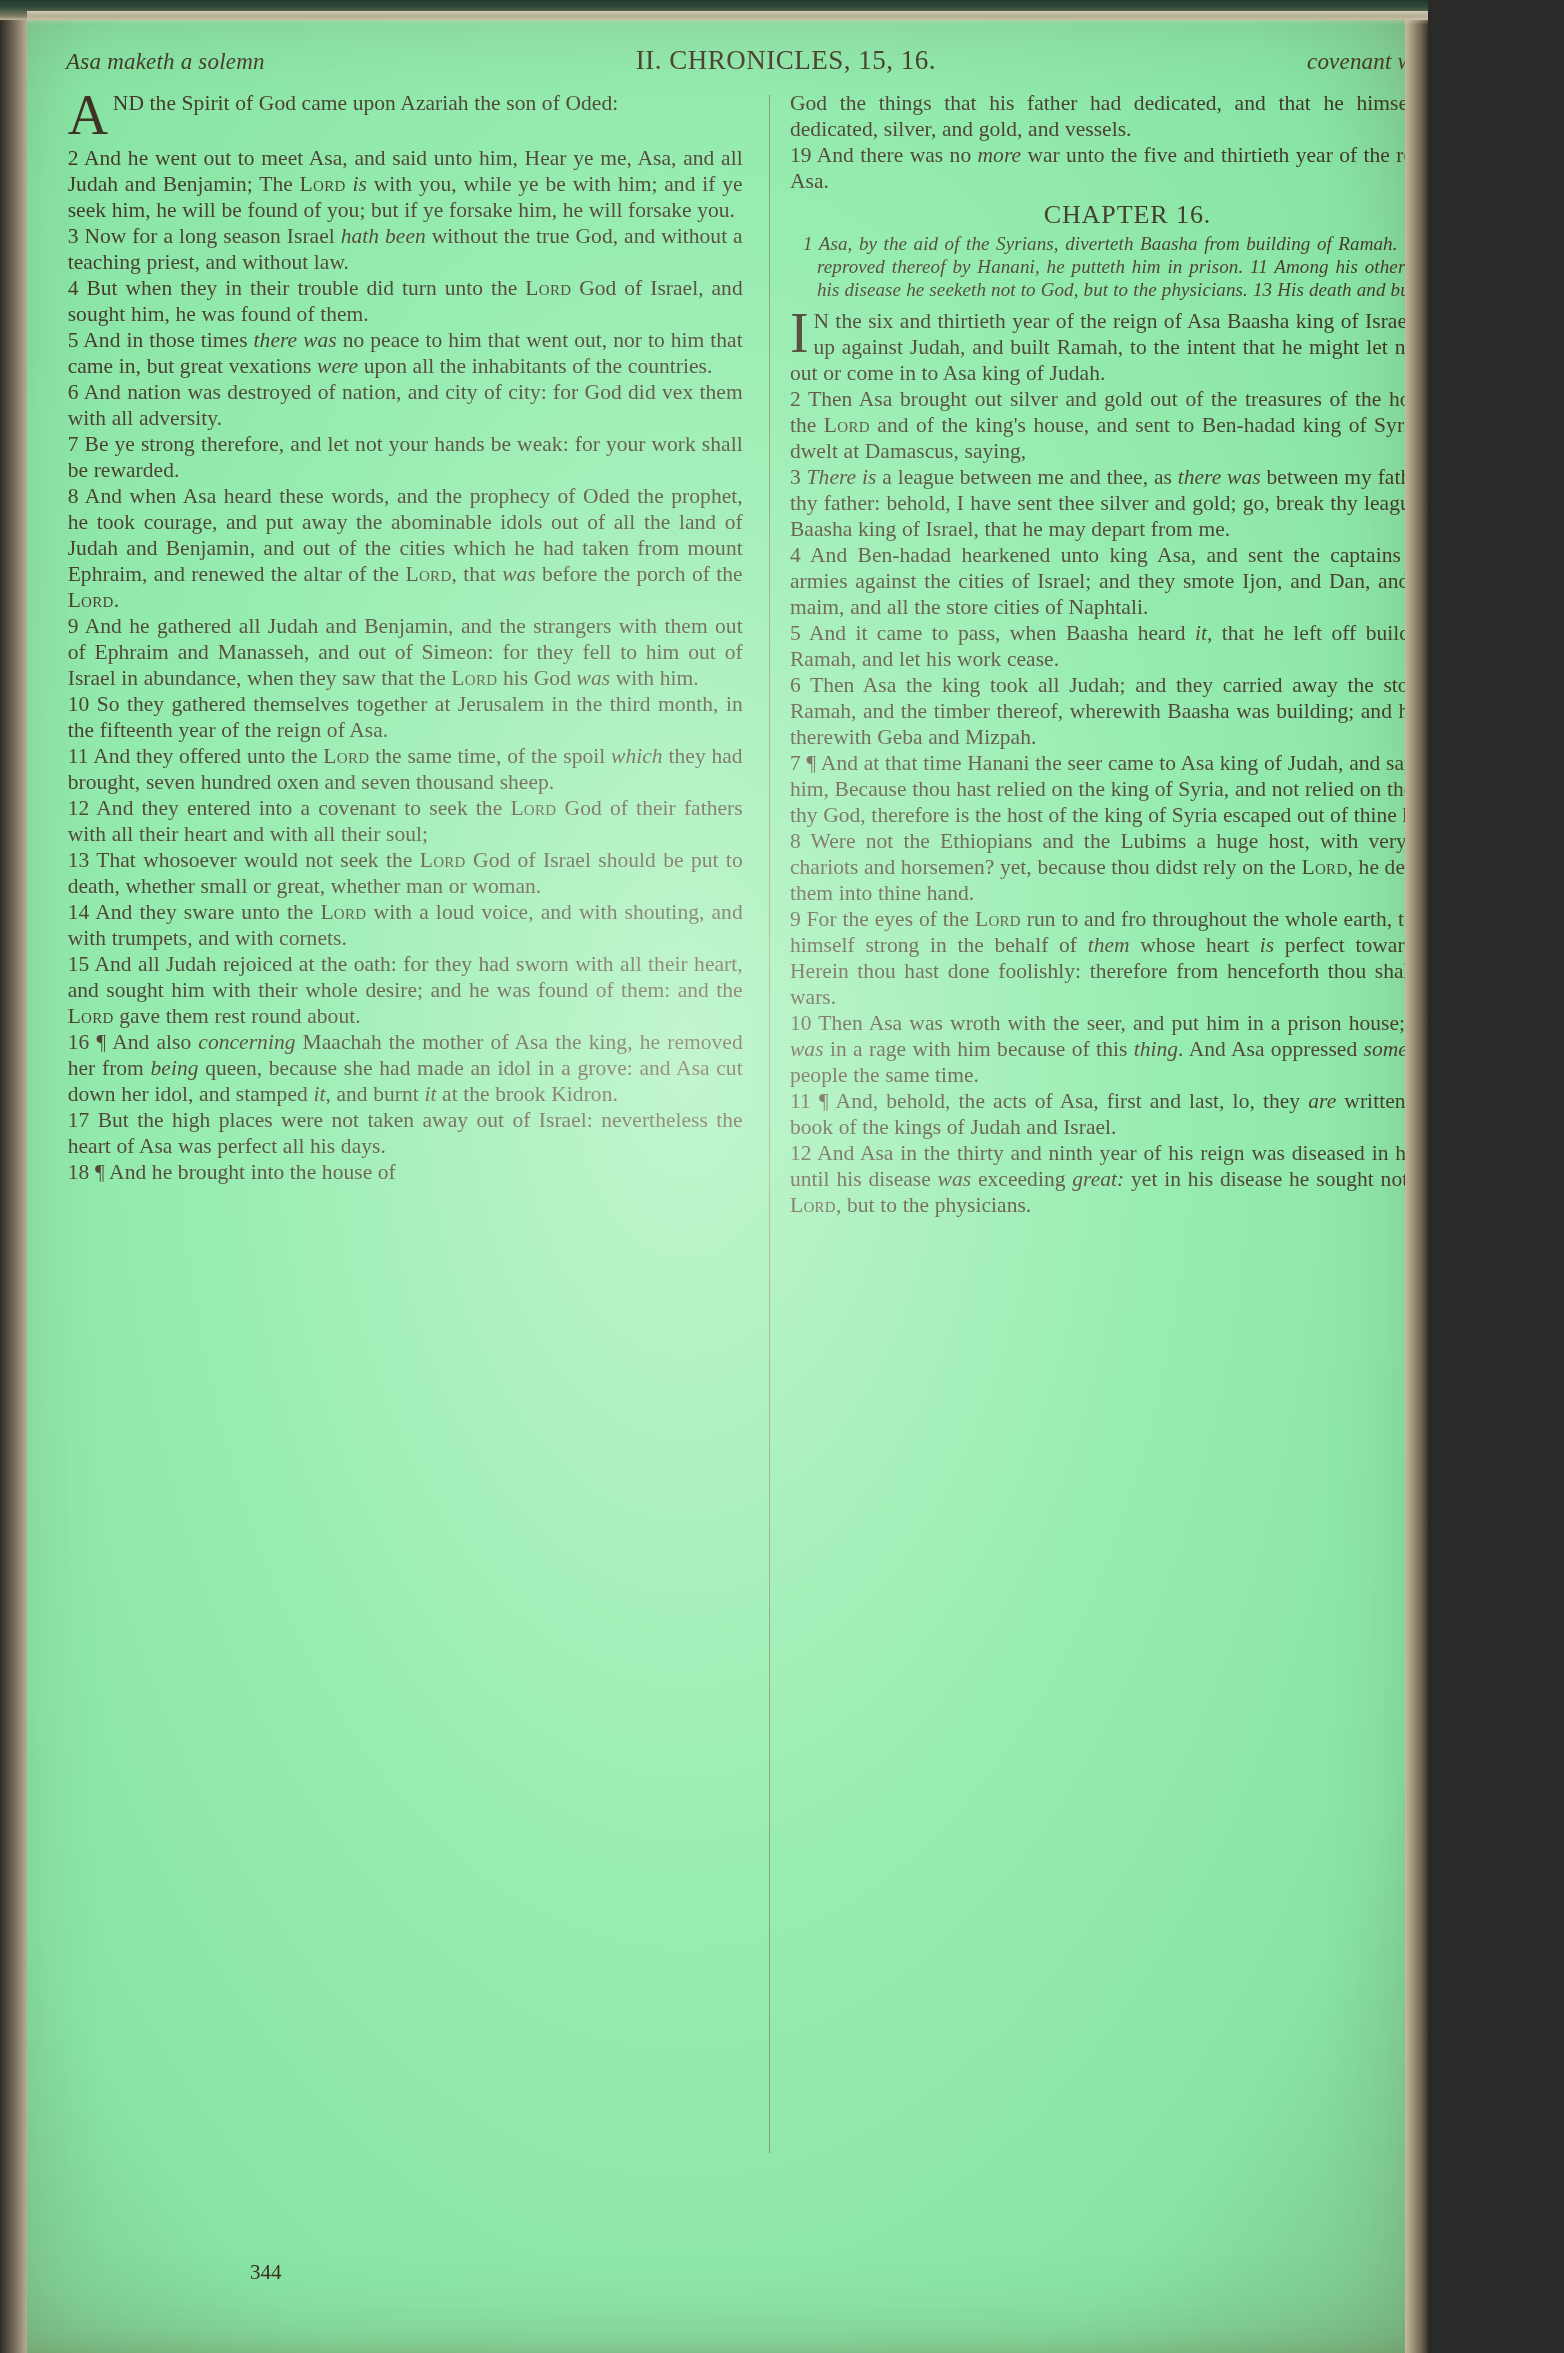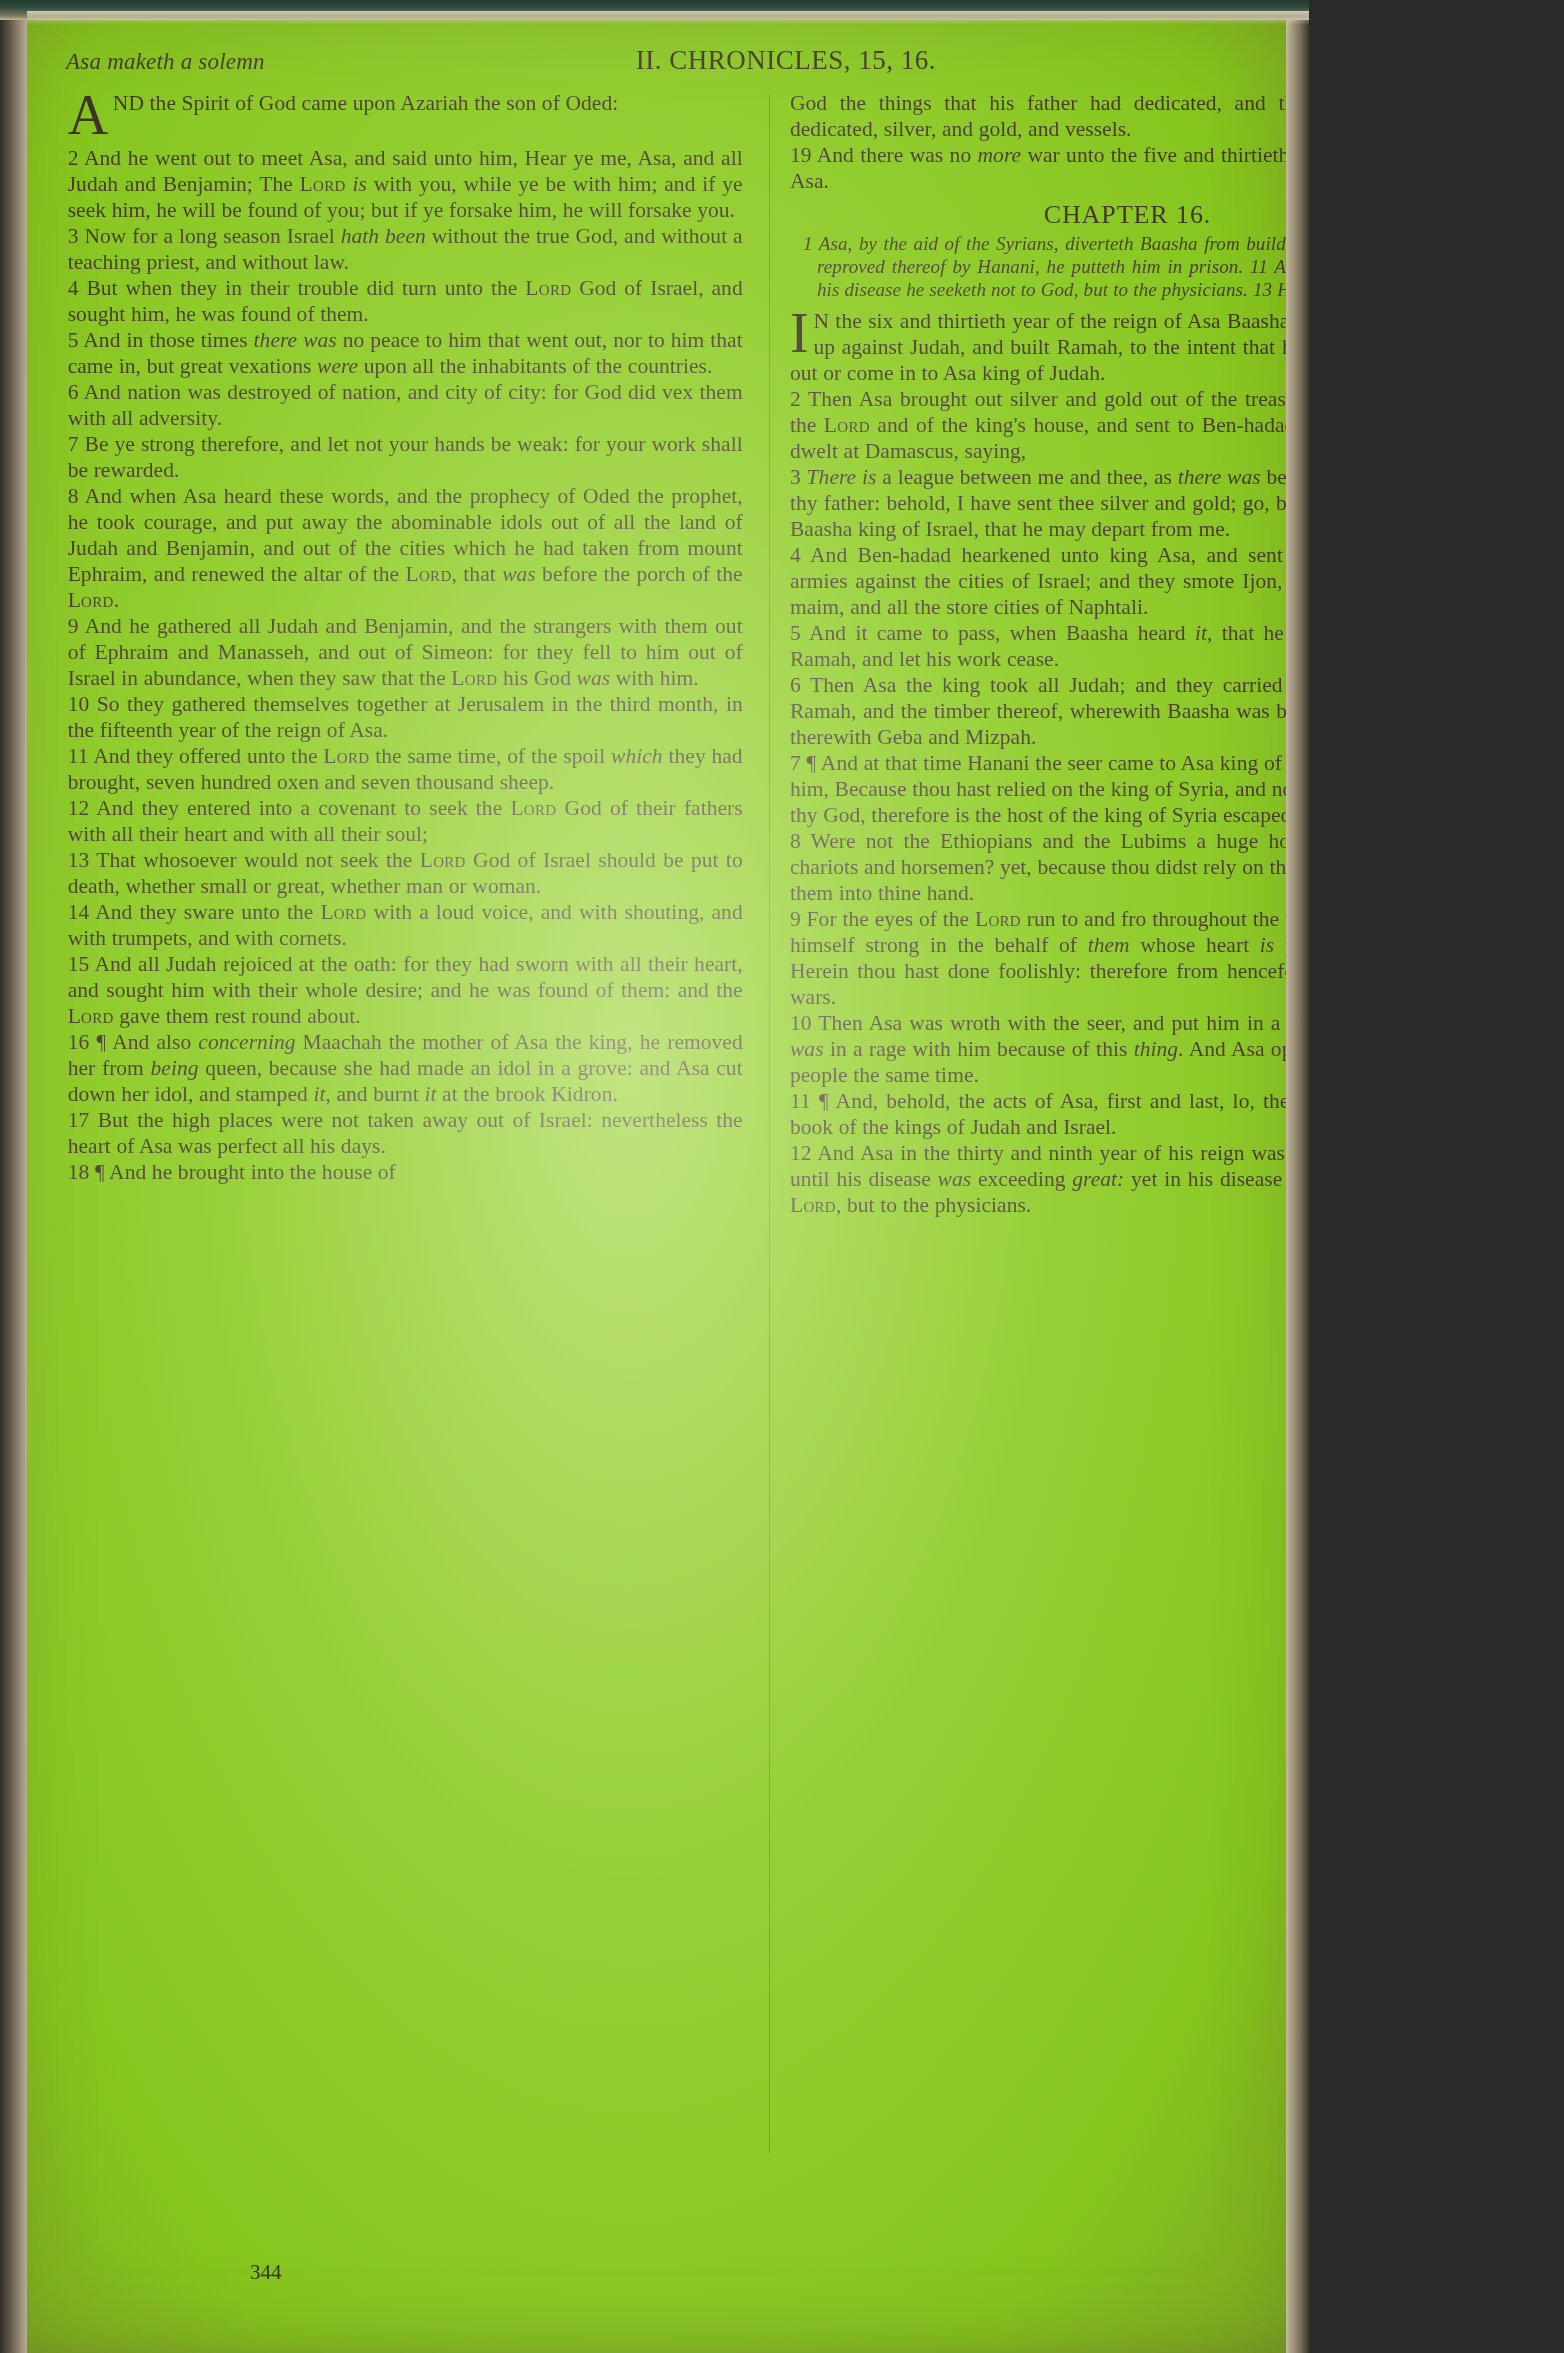--- a/index.html
+++ b/index.html
@@ -2,23 +2,23 @@
 <html style="font-size:12.5px"><head>
 <meta charset="utf-8">
 <style>
   html, body {
     margin: 0;
     padding: 0;
     background: #2a2a28;
   }
   .page {
     position: relative;
-    width: 1309px;
+    width: 1428px;
     height: 2354px;
-    background: #84cc16;
+    background: #86efac;
     overflow: hidden;
     font-family: "Liberation Serif", serif;
   }
   
   .page::before {
     content: "";
     position: absolute;
     inset: 0;
     pointer-events: none;
     background:

